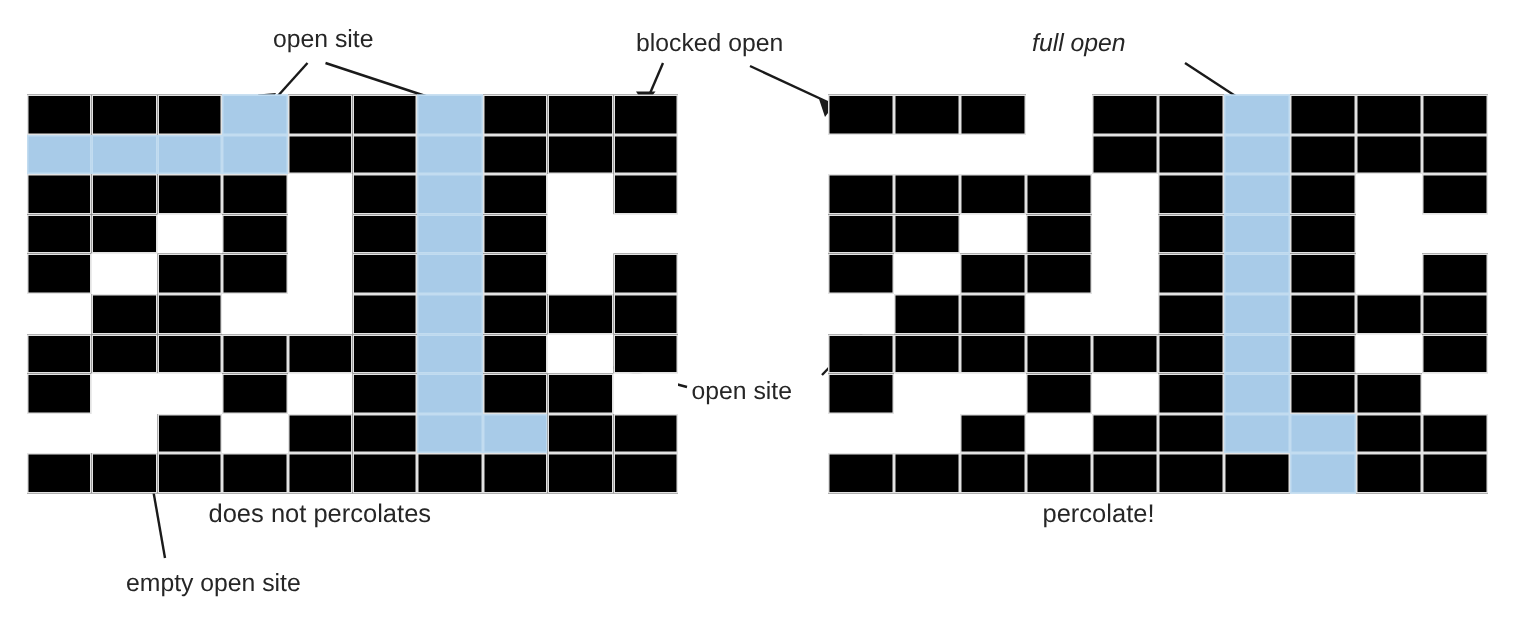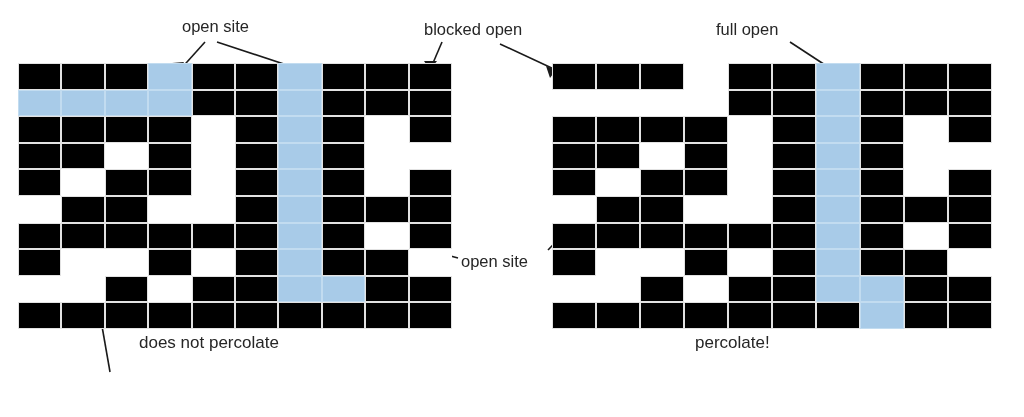--- a/index.html
+++ b/index.html
@@ -25,21 +25,21 @@
   #grid-right{left:552px;top:63px;width:440px;height:266px;
     grid-template-columns:repeat(10,44px);
     grid-template-rows:repeat(10,26.6px);}
 
   
   .anno{position:absolute;font-size:16.5px;color:#262626;white-space:nowrap;}
   .caption{position:absolute;font-size:17px;color:#262626;white-space:nowrap;}
 
   #lbl-open-top{left:182px;top:17px;}
   #lbl-blocked{left:424px;top:20px;}
-  #lbl-full-open{left:716px;top:20px;}
+  #lbl-full-open{left:688px;top:20px;font-style:italic;}
   #lbl-open-mid{left:461px;top:252px;}
   #lbl-empty-open{left:84px;top:380px;}
   #cap-left{left:139px;top:333px;}
   #cap-right{left:695px;top:333px;}
 
   
   #leaders{position:absolute;left:0;top:0;width:1024px;height:417px;
     pointer-events:none;}
 </style>
 </head>
@@ -277,17 +277,18 @@
       <div class="cell blocked"></div>
       <div class="cell full"></div>
       <div class="cell blocked"></div>
       <div class="cell blocked"></div>
     </div>
 
   <div class="anno" id="lbl-open-top">open site</div>
   <div class="anno" id="lbl-blocked">blocked open</div>
   <div class="anno" id="lbl-full-open">full open</div>
   <div class="anno" id="lbl-open-mid">open site</div>
-
-  <div class="caption" id="cap-left">does not percolate</div>
+  <div class="anno" id="lbl-empty-open">empty open site</div>
+
+  <div class="caption" id="cap-left">does not percolates</div>
   <div class="caption" id="cap-right">percolate!</div>
 
 </div>
 
 </body></html>

